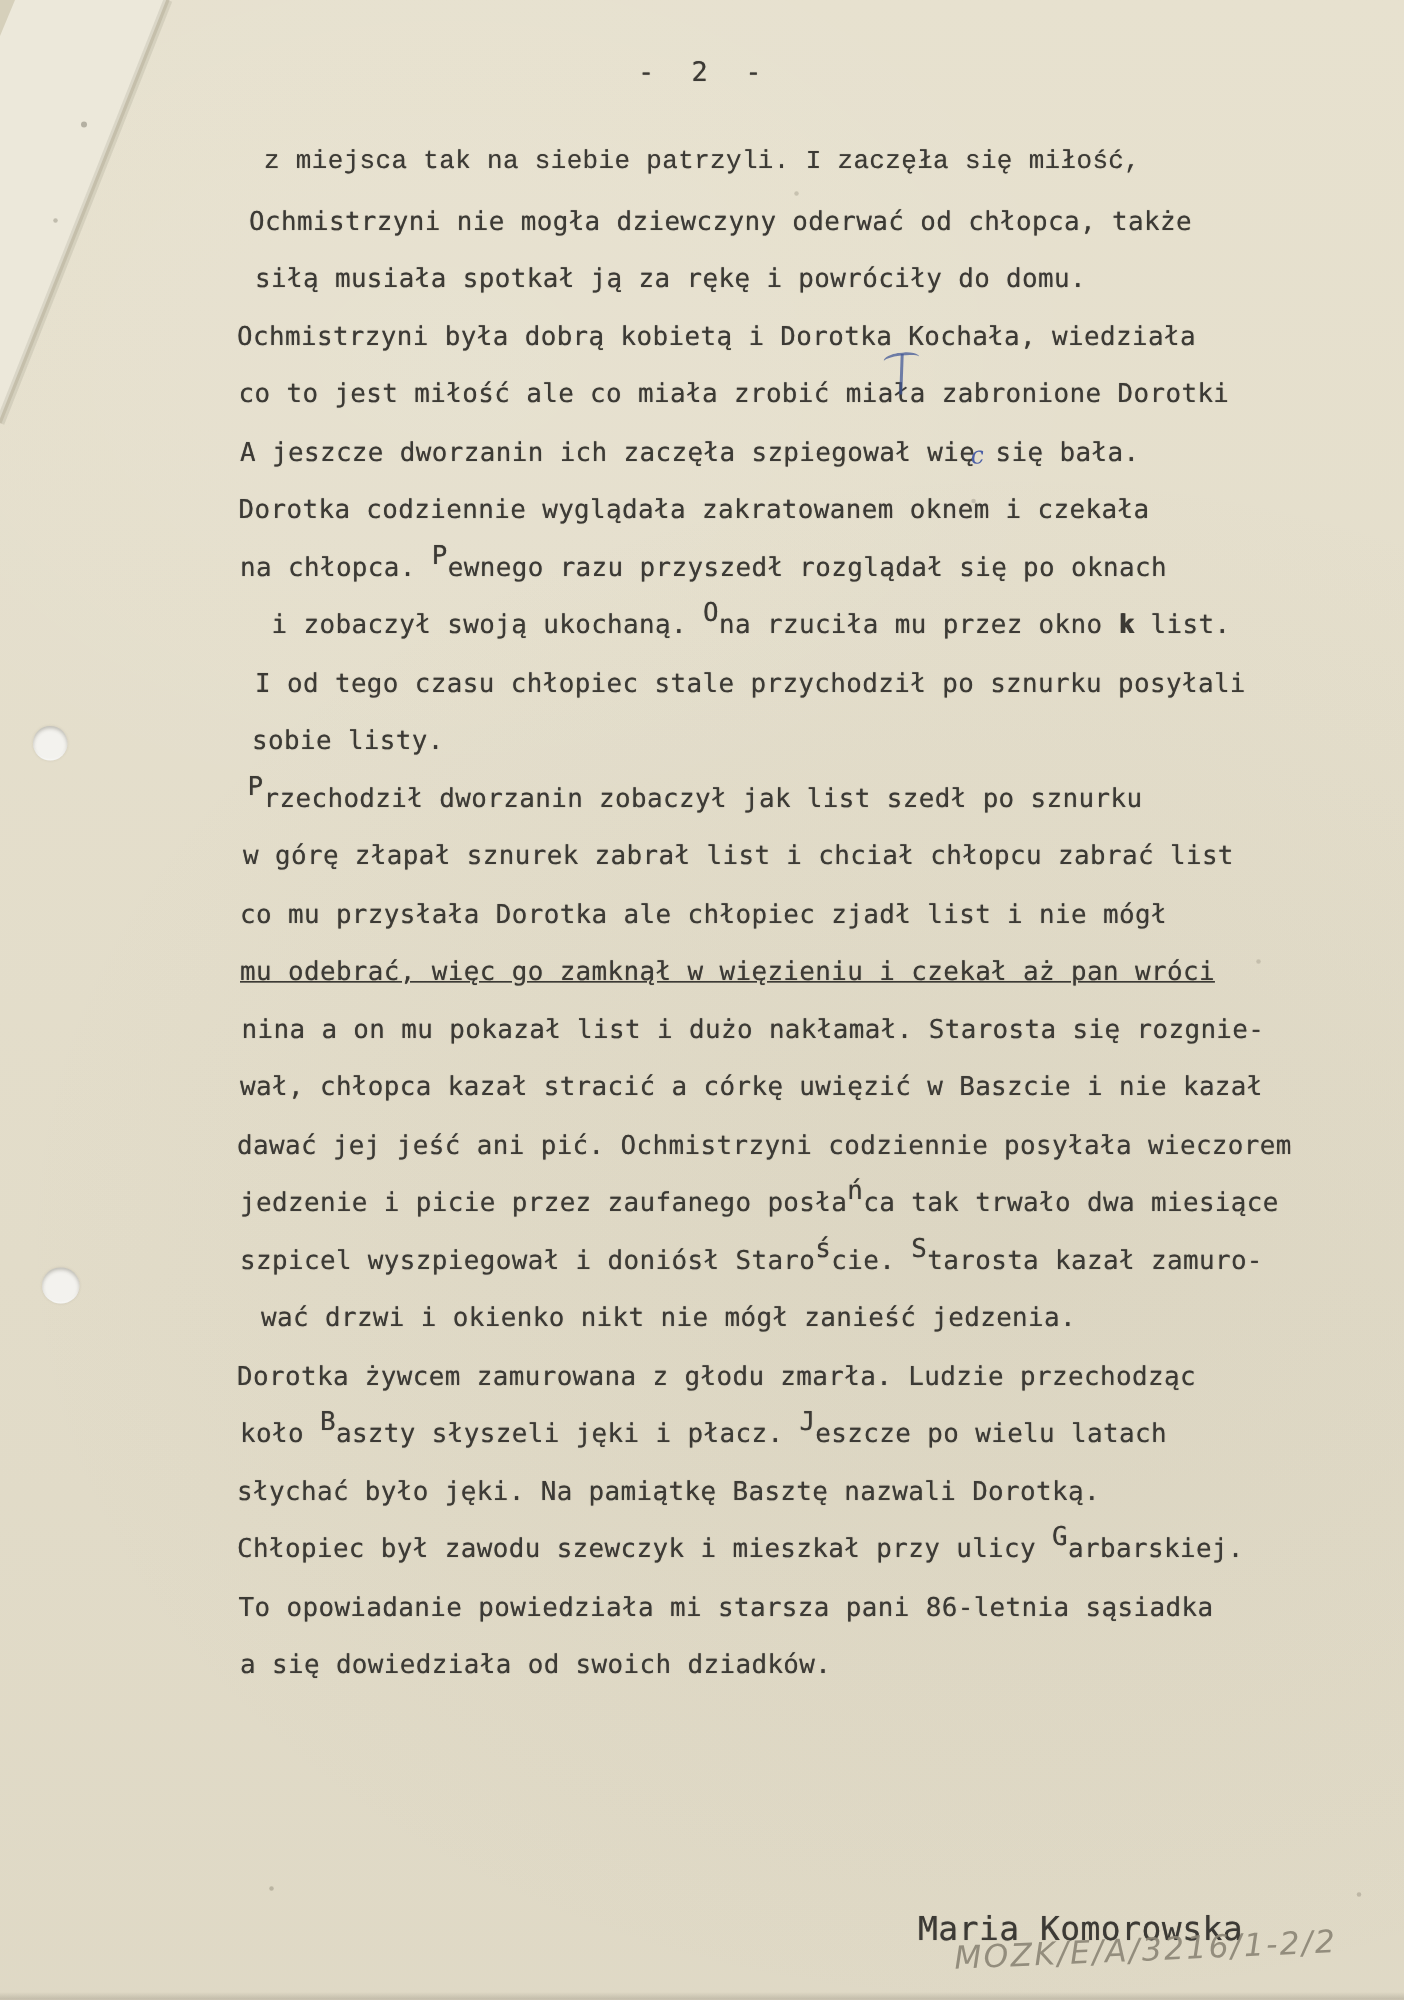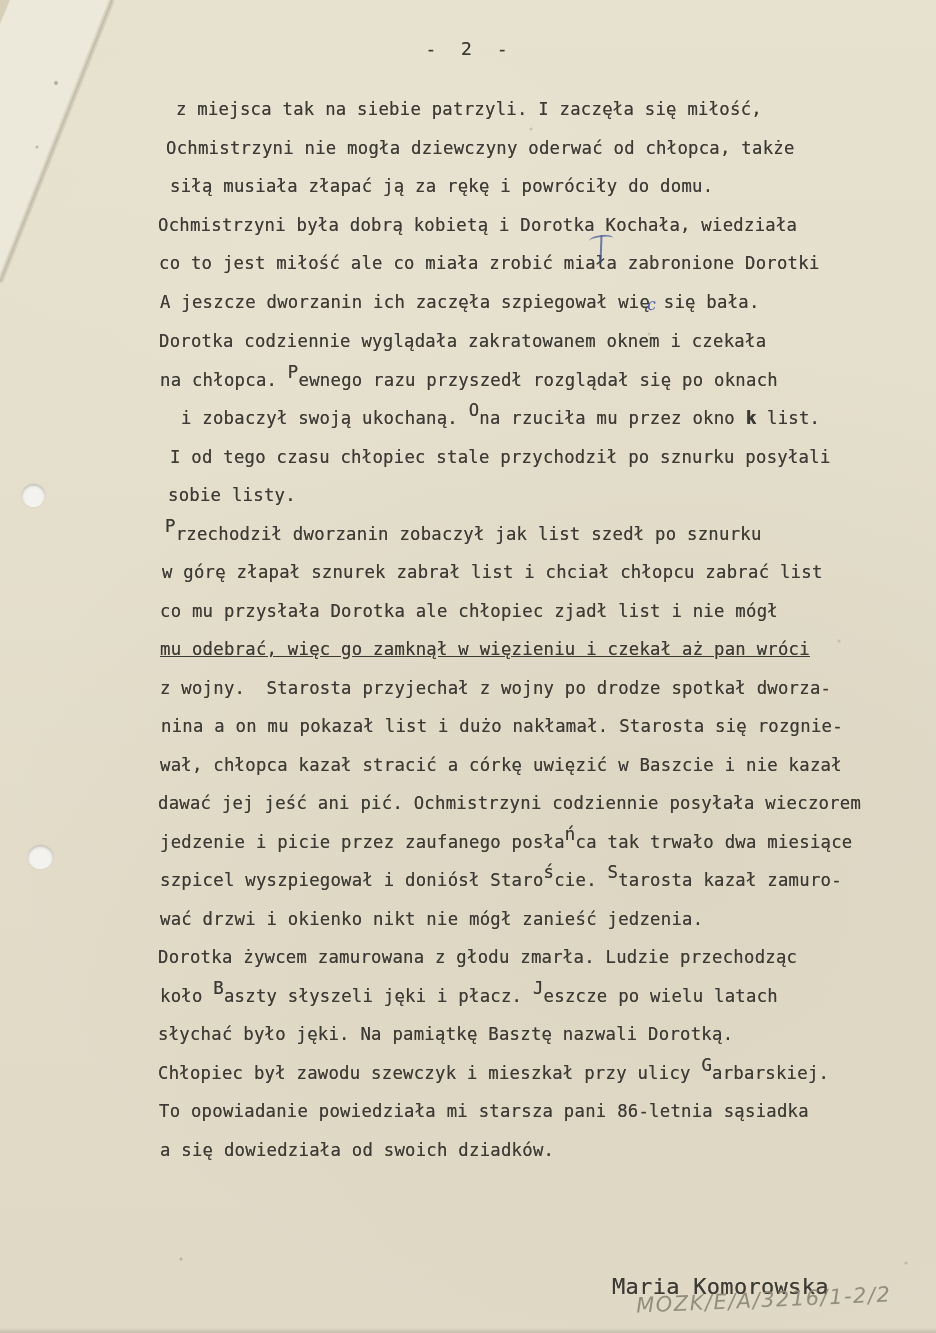--- a/index.html
+++ b/index.html
@@ -102,42 +102,41 @@
     <line x1="112" y1="0" x2="0" y2="282" stroke="#c5bfab" stroke-width="2.2"></line>
     <polygon points="0,0 10,0 0,24" fill="#d6d0bb"></polygon>
   </svg>
 
   <div class="hole h1"></div>
   <div class="hole h2"></div>
 
   <div class="page-number">- 2 -</div>
 
   <div class="typed-text">
-      <div class="line" style="padding-left: 18px;"><span>z miejsca tak na siebie patrzyli. I zaczęła się miłość,</span></div>
+      <div class="line" style="padding-left: 18px; font-family: Liberation Mono, monospace;"><span>z miejsca tak na siebie patrzyli. I zaczęła się miłość,</span></div>
       <div class="line" style="padding-left: 8px;"><span>Ochmistrzyni nie mogła dziewczyny oderwać od chłopca, także</span></div>
-      <div class="line" style="padding-left: 12px;"><span>siłą musiała złapać ją za rękę i powróciły do domu.</span></div>
+      <div class="line" style="padding-left: 12px;"><span>siłą musiała spotkał ją za rękę i powróciły do domu.</span></div>
       <div class="line"><span>Ochmistrzyni była dobrą kobietą i Dorotka Kochała, wiedziała</span></div>
       <div class="line" style="padding-left: 1px;"><span>co to jest miłość ale co miała zrobić mia</span><span class="corr-blue">ł</span><span>a zabronione Dorotki</span></div>
       <div class="line" style="padding-left: 2px;"><span>A jeszcze dworzanin ich zaczęła szpiegował wię</span><span class="ins-blue">c</span><span> się bała.</span></div>
       <div class="line" style="padding-left: 1px;"><span>Dorotka codziennie wyglądała zakratowanem oknem i czekała</span></div>
       <div class="line" style="padding-left: 2px;"><span>na chłopca. </span><span class="sup">P</span><span>ewnego razu przyszedł rozglądał się po oknach</span></div>
       <div class="line" style="padding-left: 3px; margin-left: 20px;"><span>i zobaczył swoją ukochaną. </span><span class="sup">O</span><span>na rzuciła mu przez okno </span><span class="bold">k</span><span> list.</span></div>
       <div class="line" style="padding-left: 12px;"><span>I od tego czasu chłopiec stale przychodził po sznurku posyłali</span></div>
       <div class="line" style="padding-left: 10px;"><span>sobie listy.</span></div>
       <div class="line" style="padding-left: 7px;"><span class="sup">P</span><span>rzechodził dworzanin zobaczył jak list szedł po sznurku</span></div>
       <div class="line" style="padding-left: 4px;"><span>w górę złapał sznurek zabrał list i chciał chłopcu zabrać list</span></div>
       <div class="line" style="padding-left: 2px;"><span>co mu przysłała Dorotka ale chłopiec zjadł list i nie mógł</span></div>
       <div class="line" style="padding-left: 2px; text-decoration: underline;"><span>mu odebrać, więc go zamknął w więzieniu i czekał aż pan wróci</span></div>
-      <div class="line" style="padding-left: 2px;"><span>z wojny.  Starosta przyjechał z wojny po drodze spotkał dworza-</span></div>
       <div class="line" style="padding-left: 3px;"><span>nina a on mu pokazał list i dużo nakłamał. Starosta się rozgnie-</span></div>
       <div class="line" style="padding-left: 2px;"><span>wał, chłopca kazał stracić a córkę uwięzić w Baszcie i nie kazał</span></div>
       <div class="line"><span>dawać jej jeść ani pić. Ochmistrzyni codziennie posyłała wieczorem</span></div>
       <div class="line" style="padding-left: 2px;"><span>jedzenie i picie przez zaufanego posła</span><span class="sup">ń</span><span>ca tak trwało dwa miesiące</span></div>
       <div class="line" style="padding-left: 2px;"><span>szpicel wyszpiegował i doniósł Staro</span><span class="sup">ś</span><span>cie. </span><span class="sup">S</span><span>tarosta kazał zamuro-</span></div>
-      <div class="line" style="padding-left: 2px;"><span>wać drzwi i okienko nikt nie mógł zanieść jedzenia.</span></div>
+      <div class="line" style="padding-left: 2px; margin-left: 14px;"><span>wać drzwi i okienko nikt nie mógł zanieść jedzenia.</span></div>
       <div class="line"><span>Dorotka żywcem zamurowana z głodu zmarła. Ludzie przechodząc</span></div>
       <div class="line" style="padding-left: 2px;"><span>koło </span><span class="sup">B</span><span>aszty słyszeli jęki i płacz. </span><span class="sup">J</span><span>eszcze po wielu latach</span></div>
       <div class="line"><span>słychać było jęki. Na pamiątkę Basztę nazwali Dorotką.</span></div>
       <div class="line"><span>Chłopiec był zawodu szewczyk i mieszkał przy ulicy </span><span class="sup">G</span><span>arbarskiej.</span></div>
       <div class="line" style="padding-left: 1px;"><span>To opowiadanie powiedziała mi starsza pani 86-letnia sąsiadka</span></div>
       <div class="line" style="padding-left: 2px;"><span>a się dowiedziała od swoich dziadków.</span></div>
     </div>
 
   <div class="signature">Maria Komorowska</div>
 

